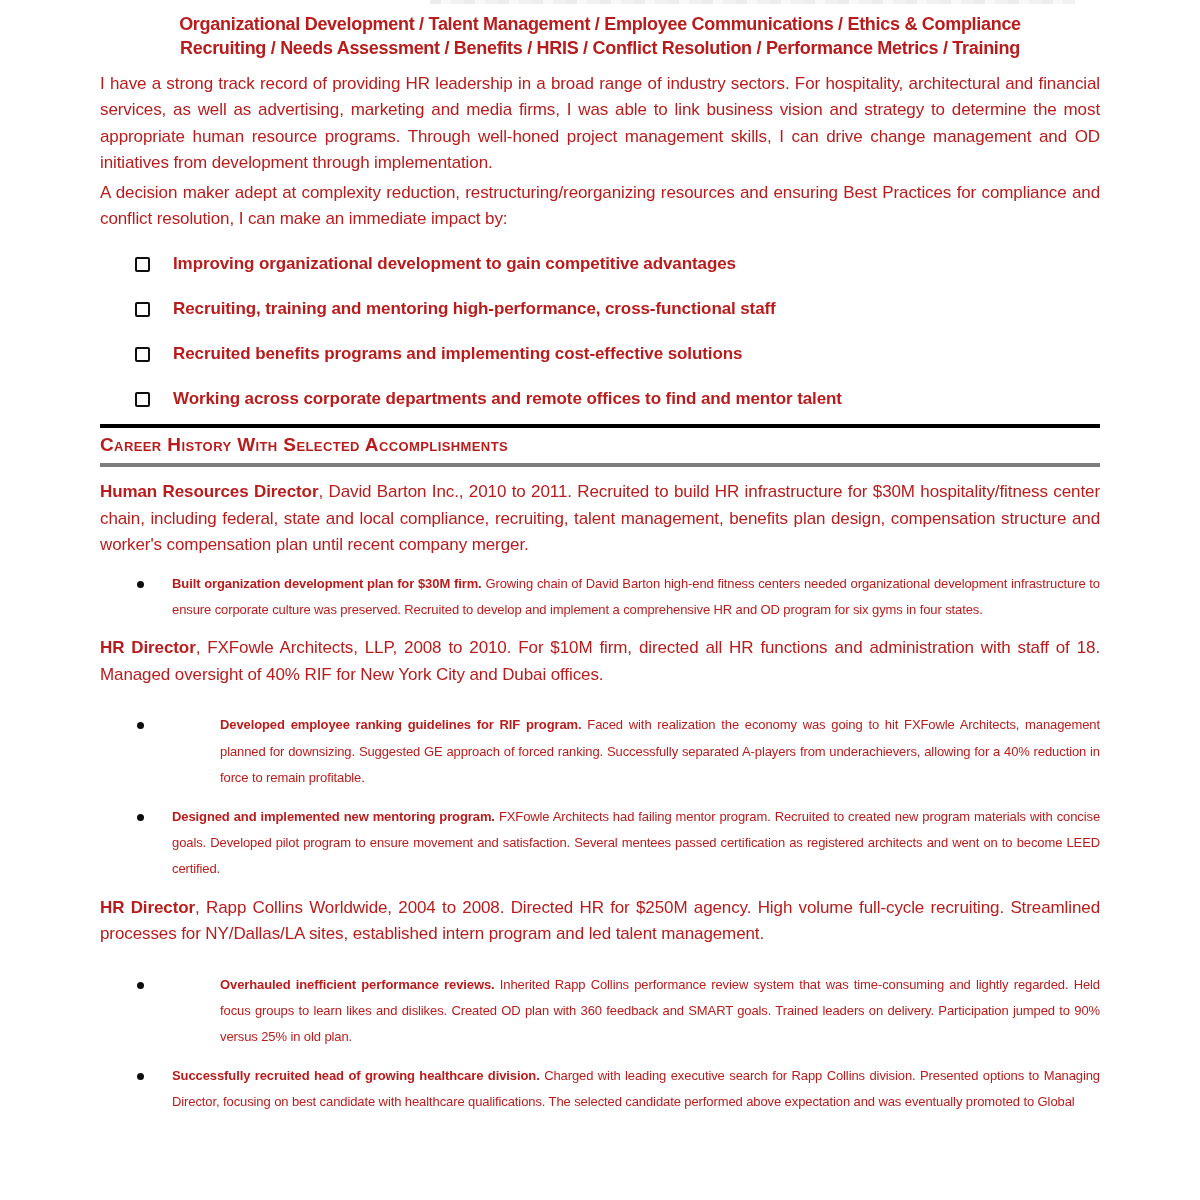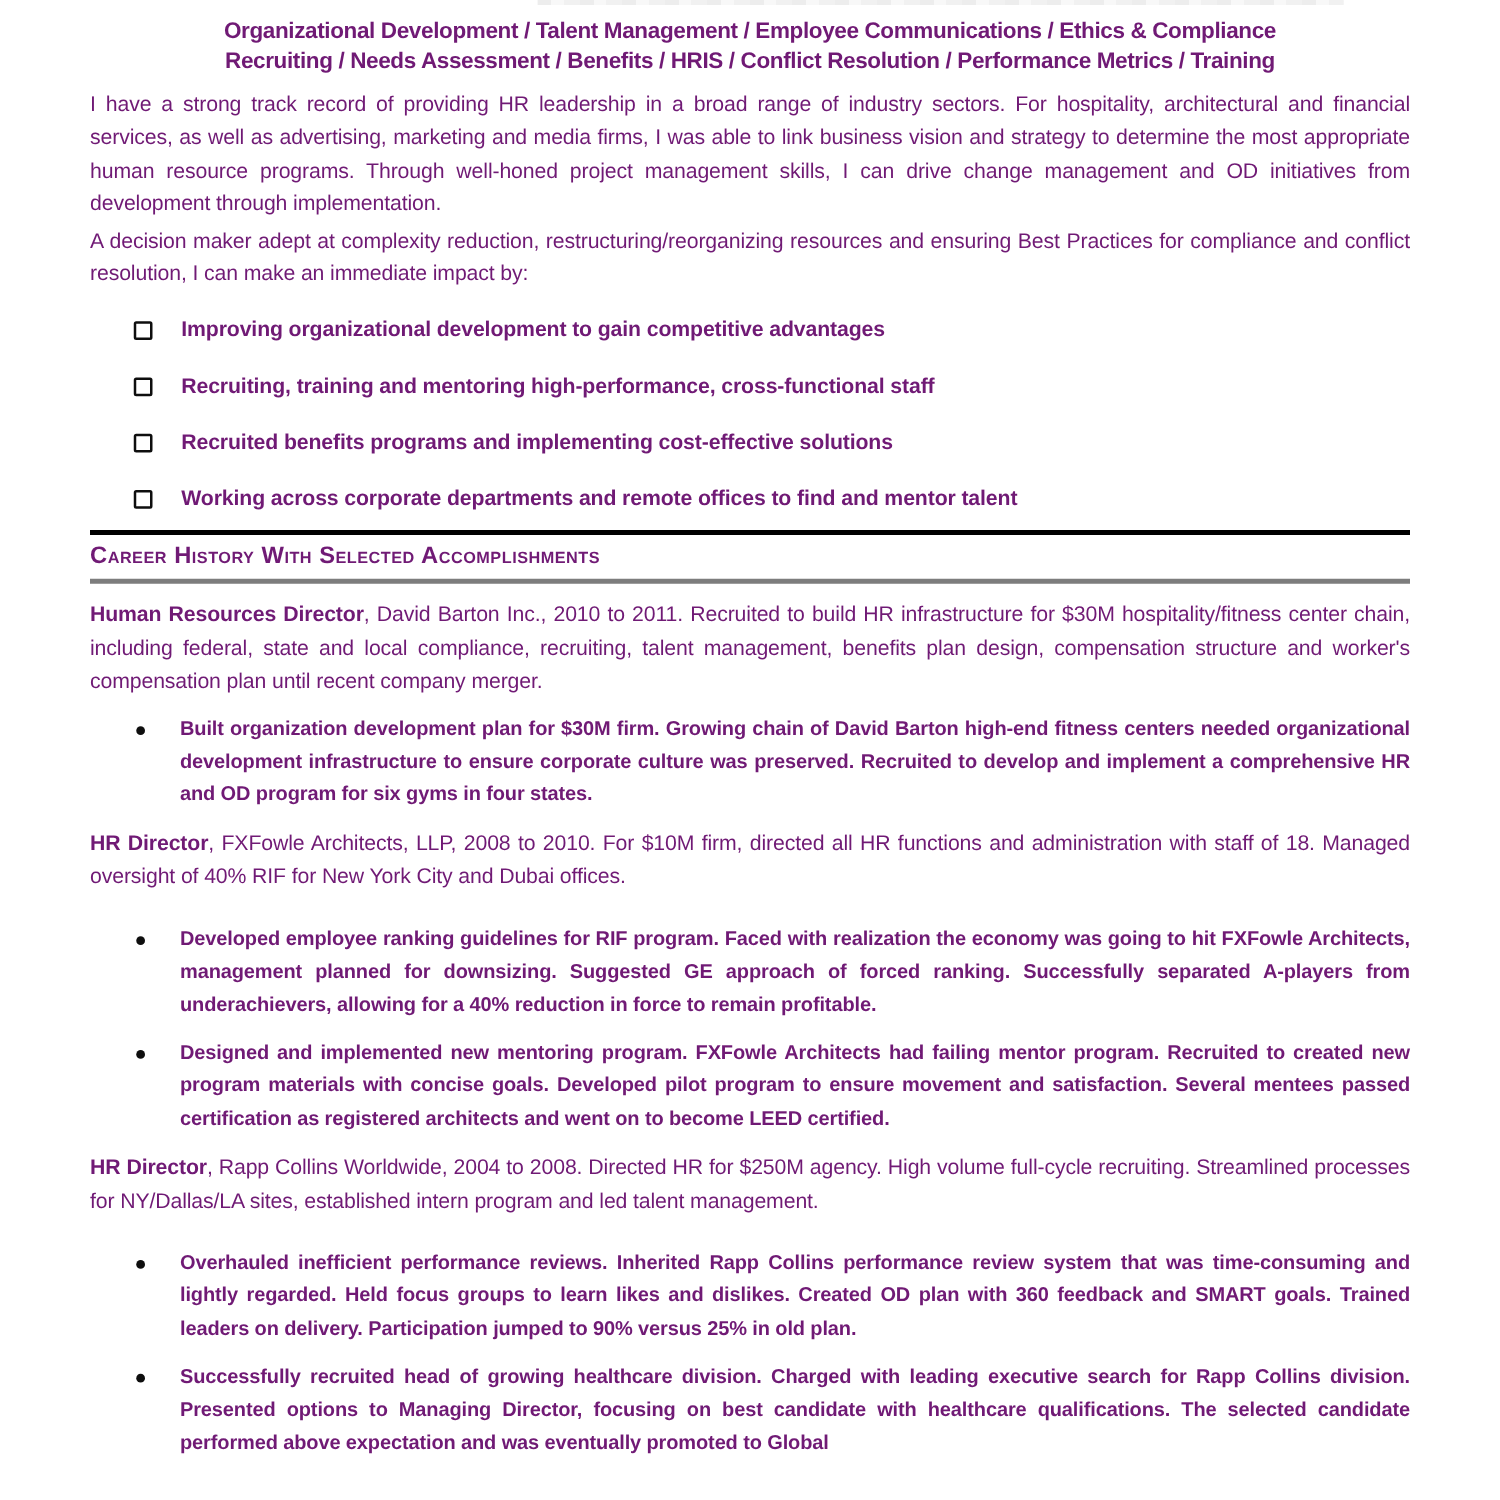--- a/index.html
+++ b/index.html
@@ -1,23 +1,23 @@
 <!DOCTYPE html>
 <html><head>
 <meta charset="utf-8">
 <style>
   html,body{margin:0;padding:0;background:#fff;}
   .page{
     position:relative;
     width:1200px;height:1200px;
     box-sizing:border-box;
-    padding:0 72px;
+    padding:0 100px;
     overflow:hidden;
     background:#fff;
-    color:#701a75;
+    color:#b91c1c;
     font-family:"Liberation Sans","DejaVu Sans",sans-serif;
   }
   .remnant{
     position:absolute;top:0;left:430px;width:645px;height:4px;
     background:repeating-linear-gradient(90deg,#ededed 0 11px,#f8f8f8 11px 21px,#f1f1f1 21px 34px);
   }
   .skills{
     padding-top:13px;
     text-align:center;
     font-weight:bold;
@@ -63,35 +63,34 @@
   .sec-title{
     font-variant:small-caps;
     font-weight:bold;
     font-size:19px;
     letter-spacing:0.4px;
     line-height:26px;
   }
   .job{margin-top:12px;}
   .job b{letter-spacing:-0.1px;}
   .rb-item{display:flex;margin-top:12px;}
-  .rb-item.gap{margin-top:24px;}
+  .rb-item.gap{margin-top:24px;gap:48px;}
   .rb{
     flex:0 0 auto;
     width:7px;height:7px;
     border-radius:50%;
     background:#0e0e0e;
     margin:10px 28px 0 37px;
   }
   .rb-text{
     flex:1;
-    font-size:16px;
+    font-size:13px;
     line-height:26.4px;
     letter-spacing:-0.1px;
     text-align:justify;
-    font-weight:bold;
   }
 </style>
 </head>
 <body>
 
 <div class="page">
 
   <div class="remnant"></div>
 
   <div class="skills">

